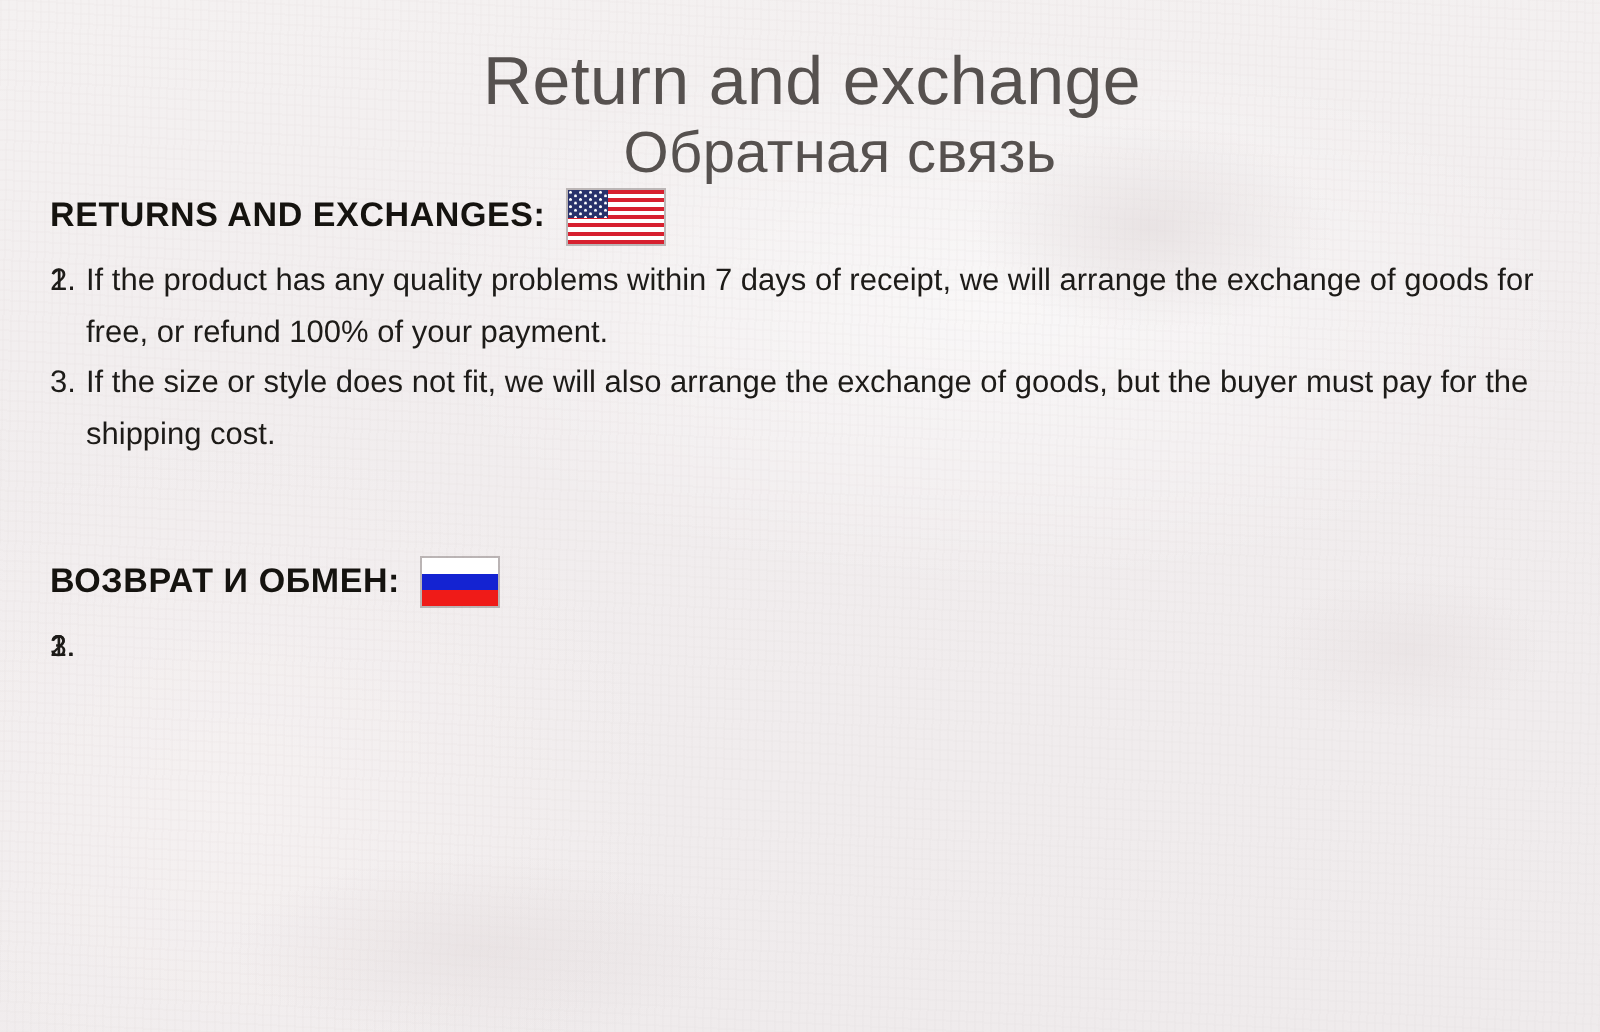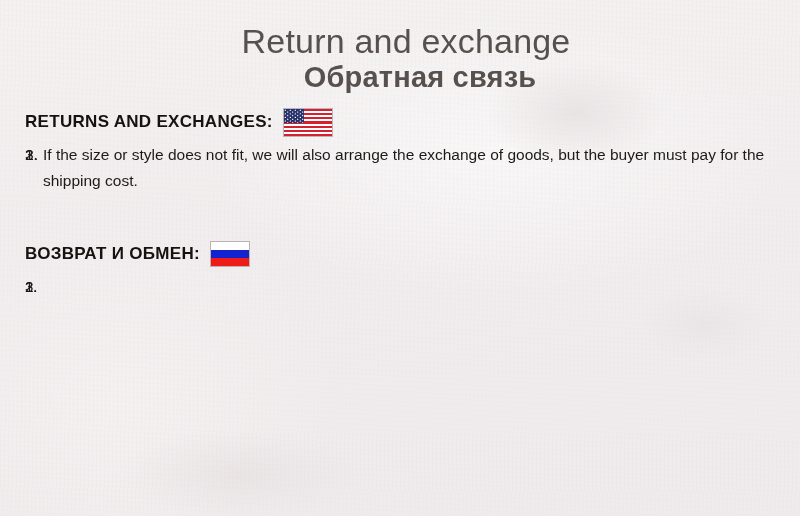--- a/index.html
+++ b/index.html
@@ -59,31 +59,31 @@
   .title-en {
     font-size: 34px;
     line-height: 38px;
     font-weight: 400;
     color: #56514f;
     letter-spacing: 0.2px;
   }
   .title-ru {
     font-size: 29px;
     line-height: 34px;
-    font-weight: 700;
+    font-weight: 400;
     color: #56514f;
     letter-spacing: 0.2px;
     padding-left: 28px;
   }
 
   
   .section {
     padding-left: 25px;
   }
-  .section-en { margin-top: 14px; }
+  .section-en { }
   .section-ru { margin-top: 47px; }
 
   .section-head {
     display: flex;
     align-items: center;
     gap: 11px;
     height: 28px;
   }
   .section-head-text {
     font-size: 17px;
@@ -187,20 +187,21 @@
           <span class="stars"></span>
         </span>
       </div>
 
       <ol class="list list-en">
         <li>
           <span class="marker">1.</span>
         </li>
         <li>
           <span class="marker">2.</span>
+          <span>If the product has any quality problems within 7 days of receipt, we will arrange the exchange of goods for free, or refund 100% of your payment.</span>
         </li>
         <li>
           <span class="marker">3.</span>
           <span>If the size or style does not fit, we will also arrange the exchange of goods, but the buyer must pay for the shipping cost.</span>
         </li>
       </ol>
     </div>
 
     <div class="section section-ru">
 

